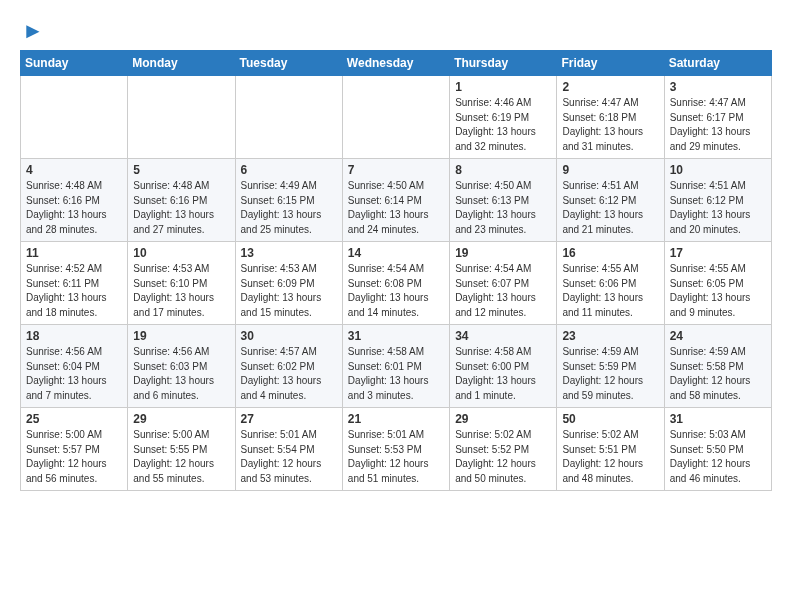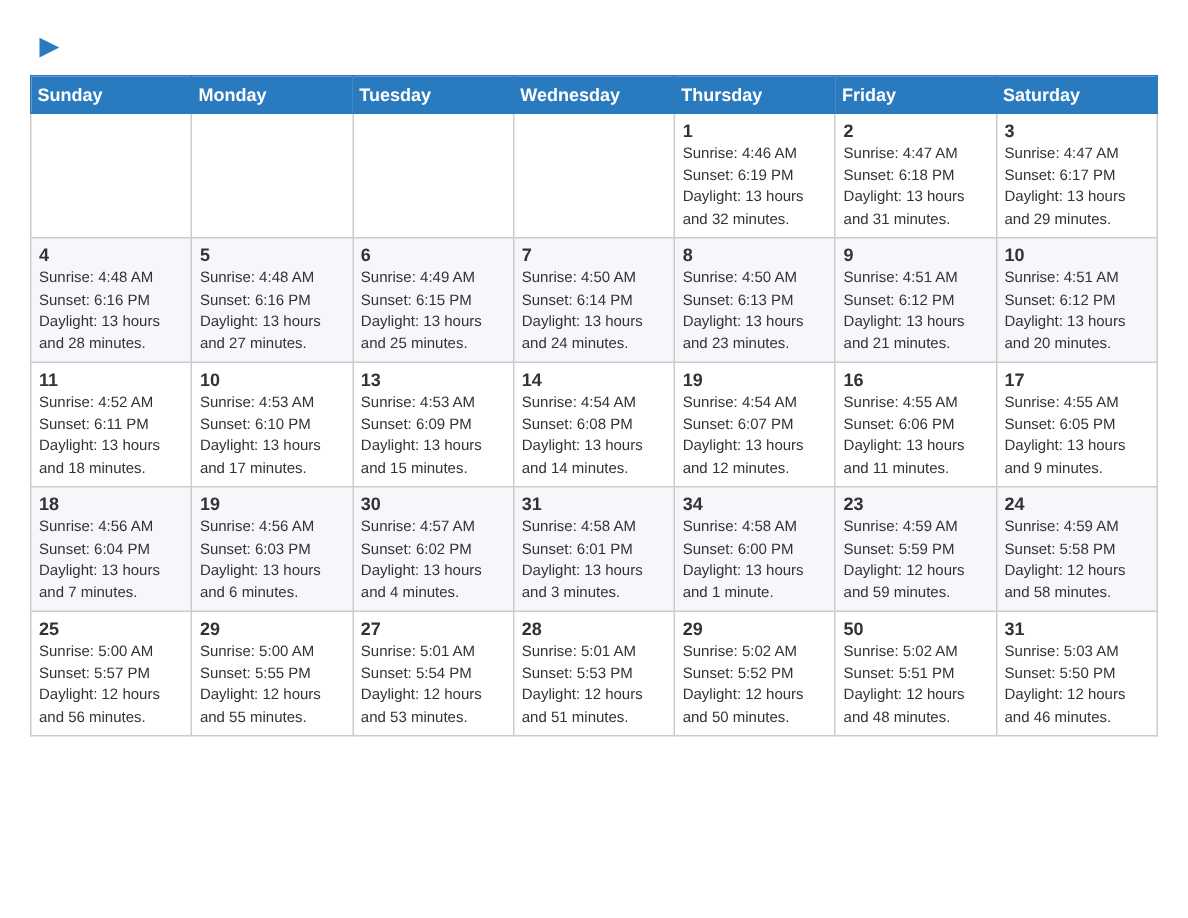--- a/index.html
+++ b/index.html
@@ -170,21 +170,21 @@
           </td>
           <td>
             <div class="day-num">29</div>
             <div class="day-info">Sunrise: 5:00 AM<br>Sunset: 5:55 PM<br>Daylight: 12 hours<br>and 55 minutes.</div>
           </td>
           <td>
             <div class="day-num">27</div>
             <div class="day-info">Sunrise: 5:01 AM<br>Sunset: 5:54 PM<br>Daylight: 12 hours<br>and 53 minutes.</div>
           </td>
           <td>
-            <div class="day-num">28</div>
+            <div class="day-num">21</div>
             <div class="day-info">Sunrise: 5:01 AM<br>Sunset: 5:53 PM<br>Daylight: 12 hours<br>and 51 minutes.</div>
           </td>
           <td>
             <div class="day-num">29</div>
             <div class="day-info">Sunrise: 5:02 AM<br>Sunset: 5:52 PM<br>Daylight: 12 hours<br>and 50 minutes.</div>
           </td>
           <td>
             <div class="day-num">50</div>
             <div class="day-info">Sunrise: 5:02 AM<br>Sunset: 5:51 PM<br>Daylight: 12 hours<br>and 48 minutes.</div>
           </td>

